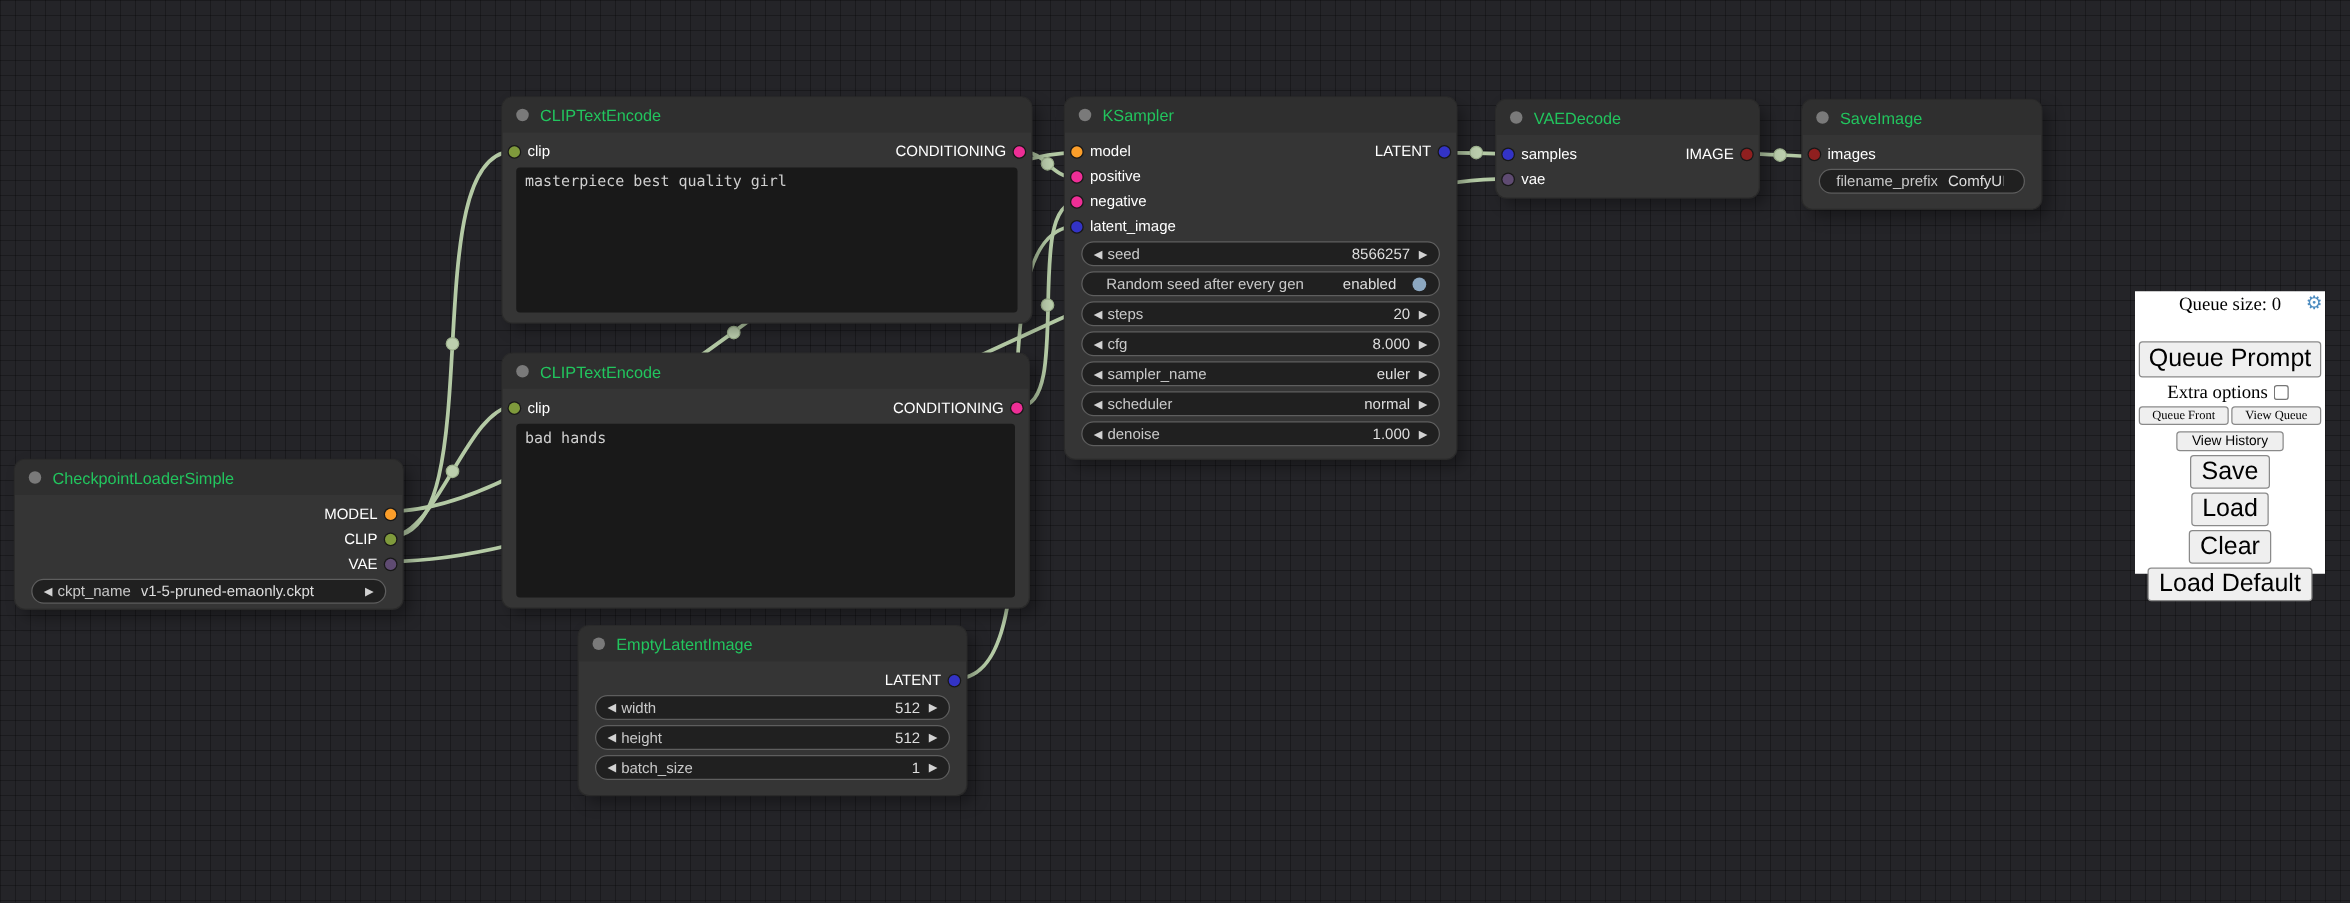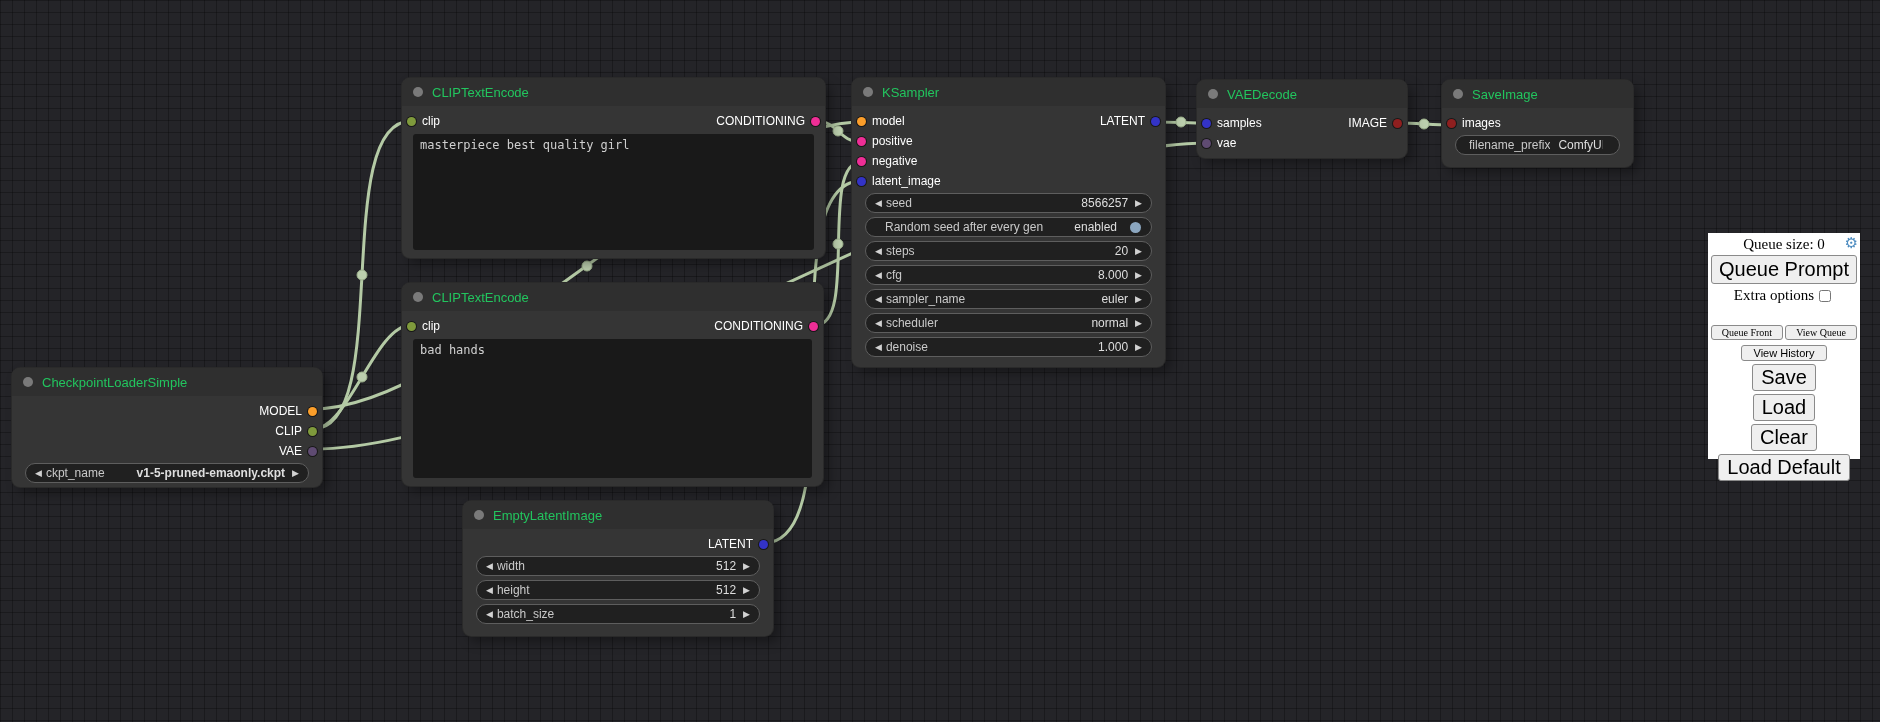--- a/index.html
+++ b/index.html
@@ -37,42 +37,42 @@
   .slot-dot{width:9px;height:9px;min-width:9px;border-radius:50%;box-shadow:0 0 0 1px rgba(0,0,0,0.55);}
   .spacer{flex:1;}
   .widget{
     display:flex;align-items:center;height:20px;min-height:20px;margin:2px 13px;
     background:#202020;border:1px solid #5e5e5e;border-radius:10px;
     font-size:12px;color:#c9c9c9;padding:0 9px;box-sizing:border-box;white-space:nowrap;
   }
   .widget .arr{color:#d2d2d2;font-size:9px;line-height:1;cursor:pointer;}
   .widget .w-label{margin:0 4px;overflow:hidden;}
   .widget .w-value{flex:1;text-align:right;margin:0 7px 0 4px;color:#dedede;overflow:hidden;}
-  .widget.center .w-value{text-align:right;font-weight:bold;}
+  .widget.center .w-value{text-align:left;}
   .widget.toggle{padding-left:15px;}
   .toggle-dot{width:11px;height:11px;min-width:11px;border-radius:50%;background:#8ca7c0;margin-left:6px;margin-right:1px;}
   textarea.prompt{
     flex:1;margin:3px 11px 8px;background:#191919;border:none;border-radius:3px;
     color:#cfcfcf;font-family:"DejaVu Sans Mono", monospace;font-size:12px;
     padding:4px 7px;resize:none;outline:none;min-height:0;
   }
 
   .queue-panel{
     position:absolute;left:1708px;top:233px;width:152px;height:226px;z-index:3;
     background:#ffffff;color:#000;text-align:center;box-sizing:border-box;
     padding:3px 3px 0;font-family:"Liberation Serif", serif;
   }
   .q-size{position:relative;font-size:15px;height:17px;line-height:17px;}
   .gear{position:absolute;right:-1px;top:0;color:#4d8cc0;font-size:15px;line-height:15px;cursor:pointer;}
   .queue-panel button{
     font-family:"Liberation Sans", sans-serif;background:#efefef;
     border:1px solid #8a8a8a;border-radius:3px;color:#000;cursor:pointer;
   }
-  .q-prompt{width:100%;font-size:20px;padding:2px 0;margin-top:2px;}
-  .q-extra{font-size:15px;margin:3px 0 21px;height:17px;line-height:17px;}
+  .q-prompt{width:100%;font-size:20px;padding:2px 0;margin-top:20px;}
+  .q-extra{font-size:15px;margin:3px 0 3px;height:17px;line-height:17px;}
   .q-extra input{width:12px;height:12px;vertical-align:-2px;margin-left:5px;}
   .q-row2{display:flex;gap:2px;margin-bottom:3px;}
   .q-row2 button{flex:1;font-size:10px;padding:1px 0;font-family:Liberation Serif, serif;}
   .q-history{font-size:11px;padding:1px 12px;}
   .q-big{display:block;margin:3px auto 0;font-size:20px;padding:1px 8px;}
 </style>
 </head>
 <body>
 
 <div id="canvas">

